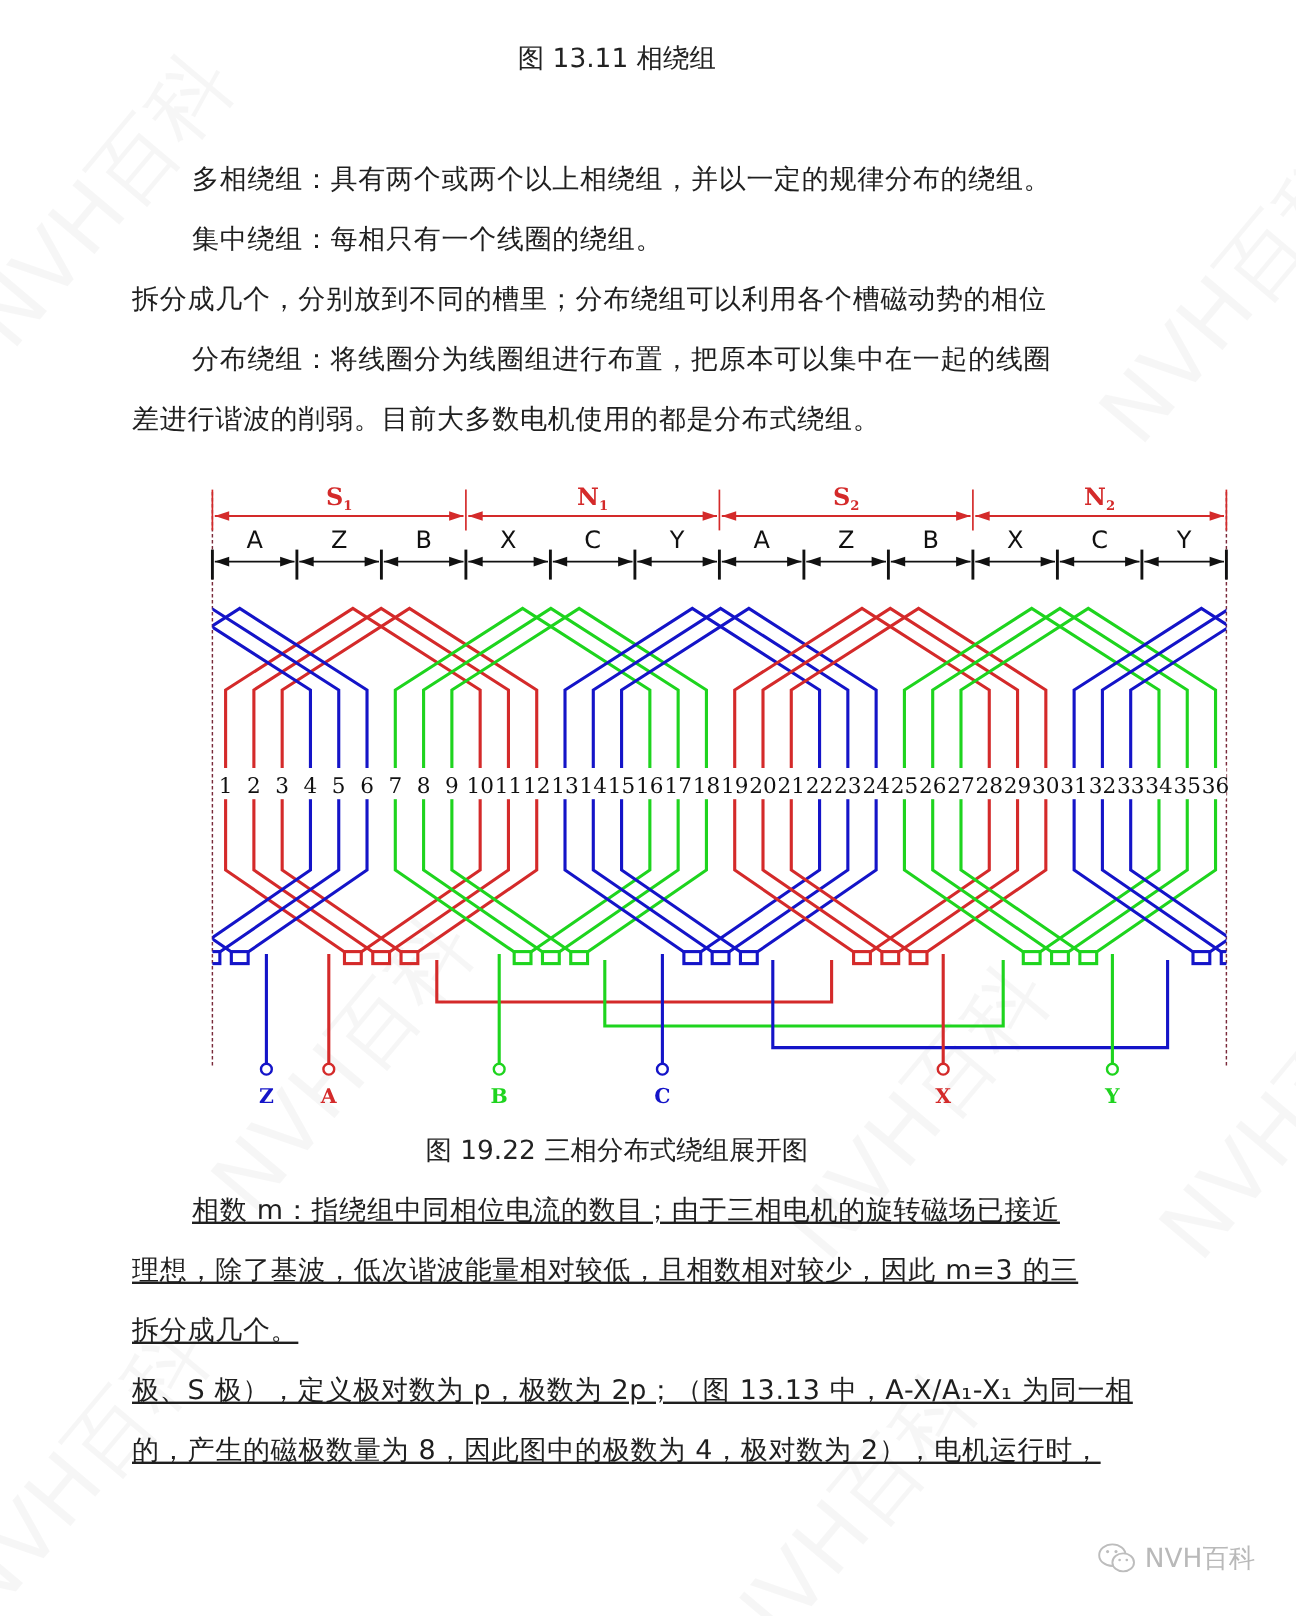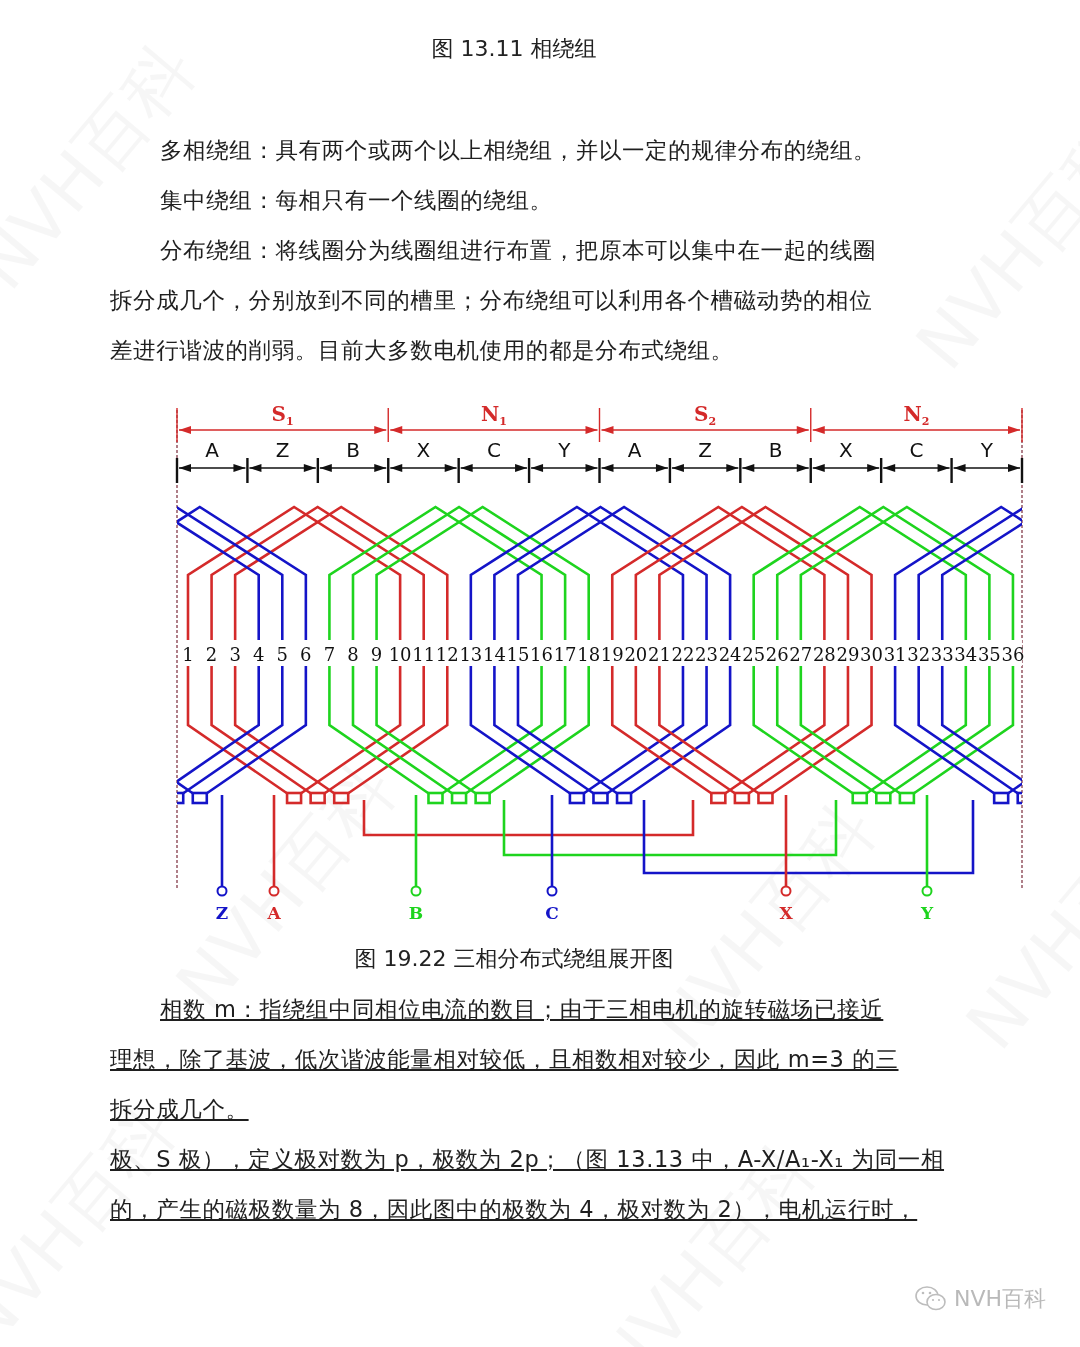--- a/index.html
+++ b/index.html
@@ -28,22 +28,22 @@
 <div class="watermark" style="left:620px;top:880px;">NVH百科</div>
 <div class="watermark" style="left:930px;top:880px;">NVH百科</div>
 <div class="watermark" style="left:560px;top:1220px;">NVH百科</div>
 <div class="watermark" style="left:-80px;top:1180px;">NVH百科</div>
 
 <div class="caption" style="top:34px;">图 13.11  相绕组</div>
 
 <div class="para" id="defs" style="top:125px;">
     <span class="line"><span class="indent"></span><span>多相绕组：具有两个或两个以上相绕组，并以一定的规律分布的绕组。</span></span>
     <span class="line"><span class="indent"></span><span>集中绕组：每相只有一个线圈的绕组。</span></span>
+    <span class="line"><span>拆分成几个，分别放到不同的槽里；分布绕组可以利用各个槽磁动势的相位</span></span>
     <span class="line"><span class="indent"></span><span>分布绕组：将线圈分为线圈组进行布置，把原本可以集中在一起的线圈</span></span>
-    <span class="line"><span>拆分成几个，分别放到不同的槽里；分布绕组可以利用各个槽磁动势的相位</span></span>
     <span class="line"><span>差进行谐波的削弱。目前大多数电机使用的都是分布式绕组。</span></span>
   </div>
 
 <svg id="diagram" width="1080" height="545" viewBox="0 390 1080 545" xmlns="http://www.w3.org/2000/svg">
     <line x1="177" y1="410" x2="177" y2="890" stroke="#7a2a3a" stroke-width="1.2" stroke-dasharray="3,2"></line>
     <line x1="1022" y1="410" x2="1022" y2="890" stroke="#7a2a3a" stroke-width="1.2" stroke-dasharray="3,2"></line>
     <g>
       <line x1="179" y1="430" x2="386.25" y2="430" stroke="#d42a2a" stroke-width="1.6"></line>
       <polygon points="179,430 191,426 191,434" fill="#d42a2a"></polygon>
       <polygon points="386.25,430 374.25,426 374.25,434" fill="#d42a2a"></polygon>

